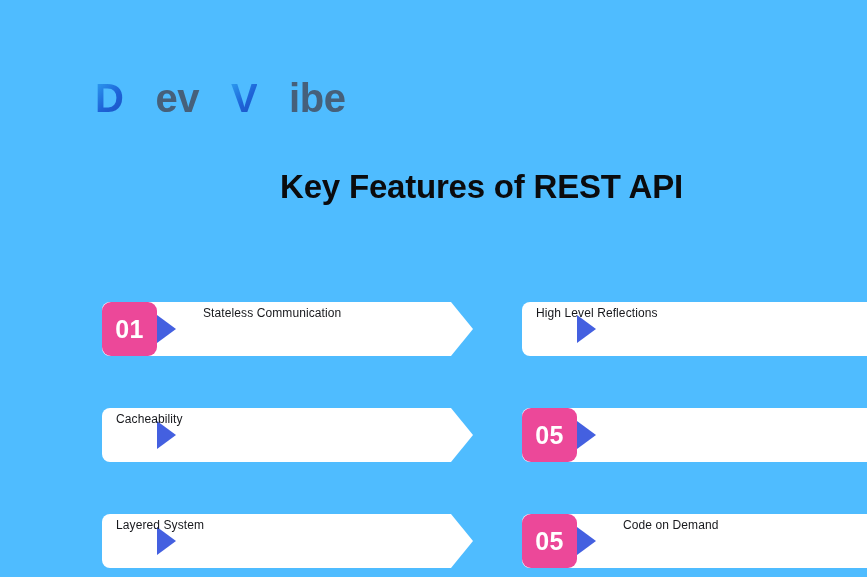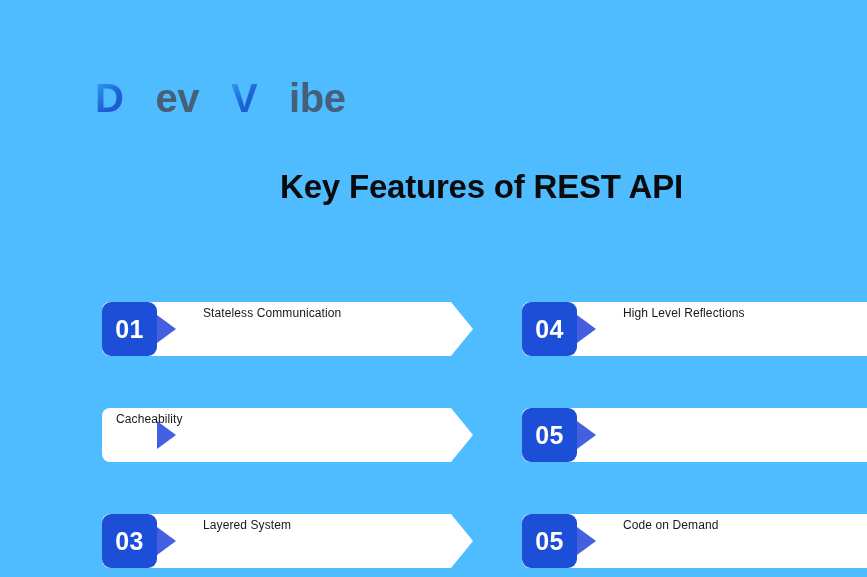--- a/index.html
+++ b/index.html
@@ -81,21 +81,21 @@
     border-radius: 8px;
     clip-path: polygon(0 0, calc(100% - 22px) 0, 100% 50%, calc(100% - 22px) 100%, 0 100%);
   }
 
   
   .feature-badge {
     position: relative;
     z-index: 2;
     width: 55px;
     height: 54px;
-    background: #1d4ed8;
+    background: #ec4899;
     border-radius: 9px;
     display: flex;
     align-items: center;
     justify-content: center;
     flex: 0 0 auto;
   }
   .feature-badge .badge-num {
     color: #ffffff;
     font-size: 25px;
     font-weight: bold;
@@ -143,46 +143,40 @@
     <div class="feature-card"></div>
     <div class="feature-badge">
       <span class="badge-num">01</span>
     </div>
     <div class="badge-arrow"></div>
     <div class="feature-label">Stateless Communication</div>
   </div>
 
   <div class="feature-row">
     <div class="feature-card"></div>
-    <div class="feature-badge">
-      <span class="badge-num">04</span>
-    </div>
     <div class="badge-arrow"></div>
     <div class="feature-label">High Level Reflections</div>
   </div>
 
   <div class="feature-row">
     <div class="feature-card"></div>
     <div class="badge-arrow"></div>
     <div class="feature-label">Cacheability</div>
   </div>
 
   <div class="feature-row">
     <div class="feature-card"></div>
     <div class="feature-badge">
       <span class="badge-num">05</span>
     </div>
     <div class="badge-arrow"></div>
   </div>
 
   <div class="feature-row">
     <div class="feature-card"></div>
-    <div class="feature-badge">
-      <span class="badge-num">03</span>
-    </div>
     <div class="badge-arrow"></div>
     <div class="feature-label">Layered System</div>
   </div>
 
   <div class="feature-row">
     <div class="feature-card"></div>
     <div class="feature-badge">
       <span class="badge-num">05</span>
     </div>
     <div class="badge-arrow"></div>

